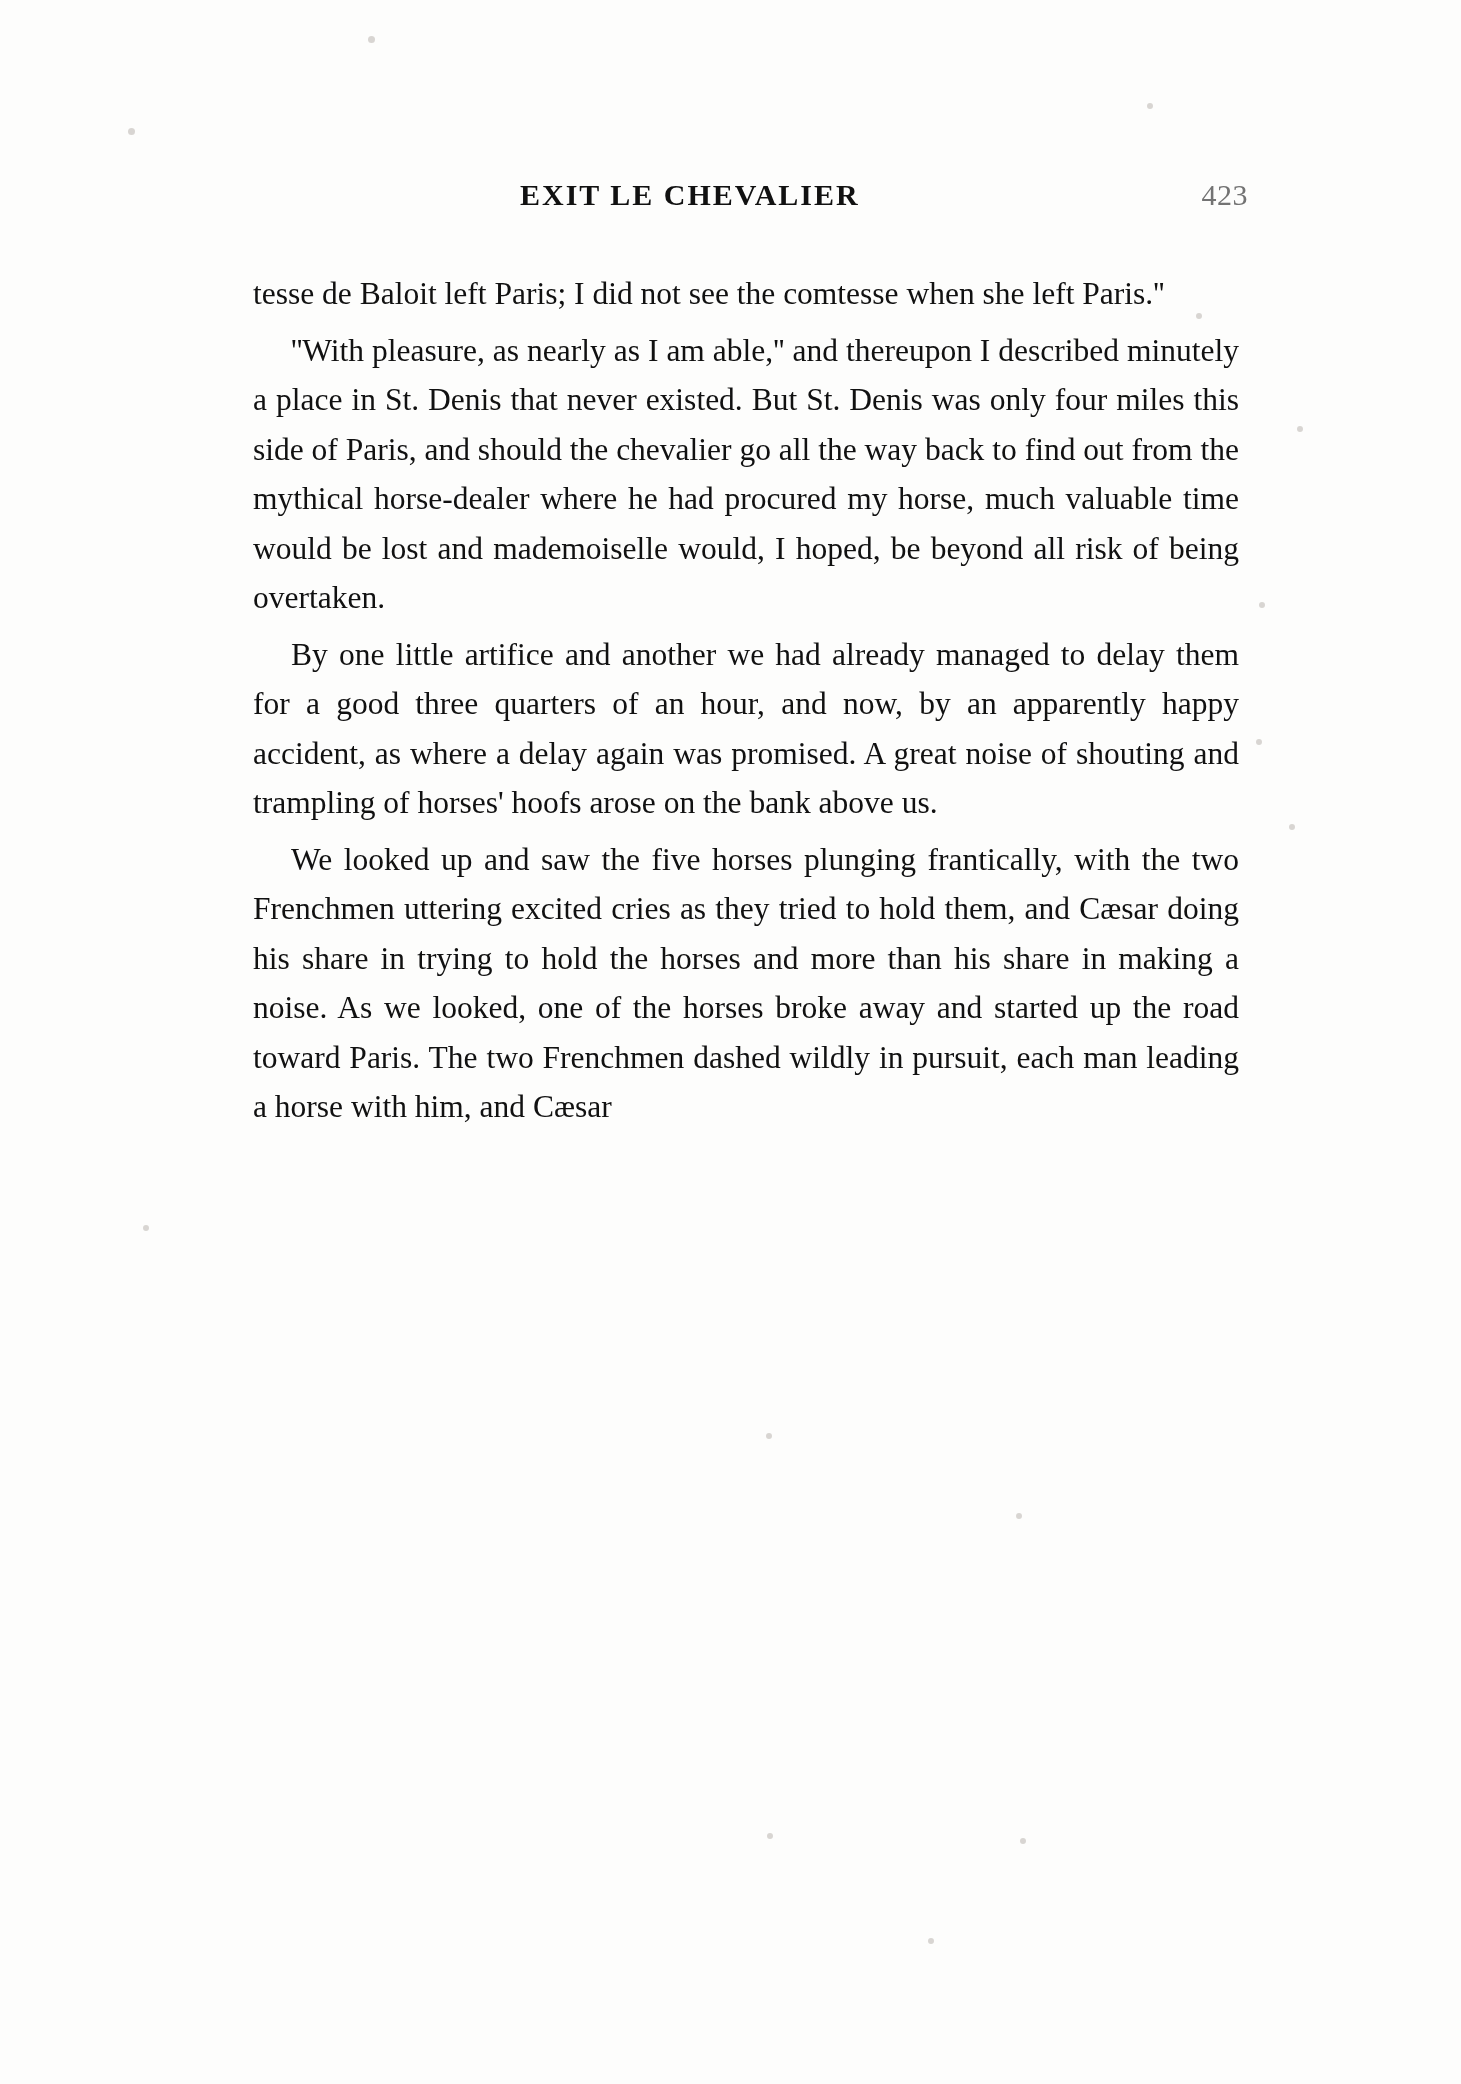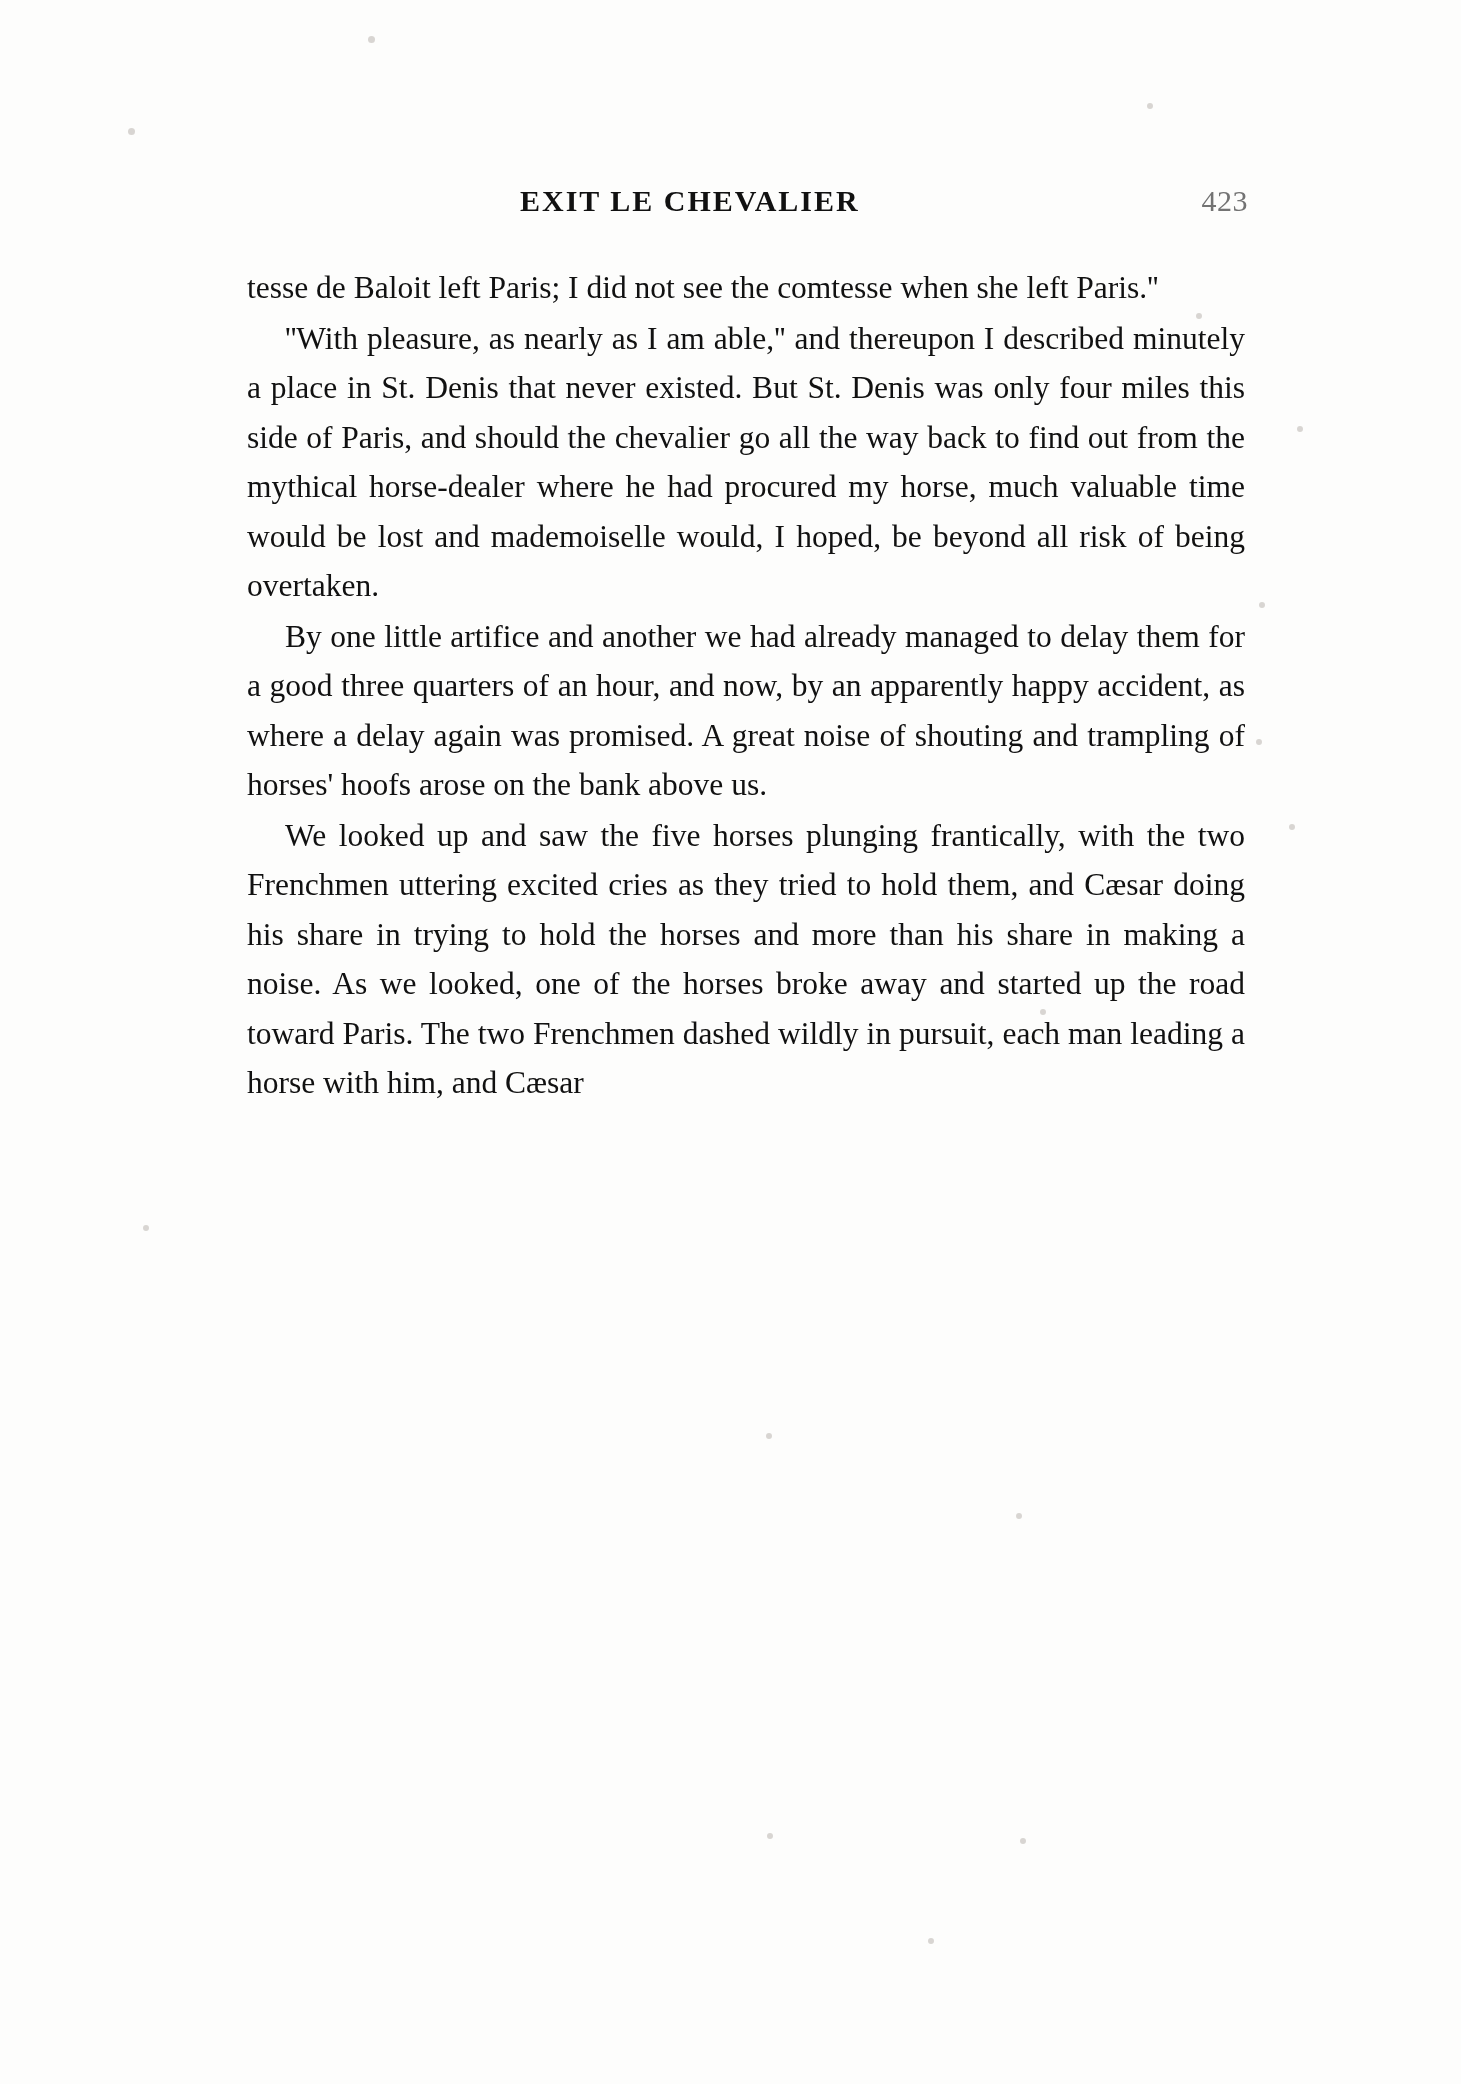--- a/index.html
+++ b/index.html
@@ -23,21 +23,21 @@
     height: 2084px;
     background: #fdfdfc;
   }
   .header {
     position: absolute;
     top: 178px;
     left: 244px;
     width: 1004px;
     height: 40px;
     display: flex;
-    align-items: flex-end;
+    align-items: flex-start;
     justify-content: space-between;
   }
   .running-title {
     font-family: "Liberation Serif", serif;
     font-size: 30px;
     letter-spacing: 2.0px;
     font-weight: 700;
     color: #111111;
     white-space: nowrap;
     padding-left: 276px;
@@ -55,21 +55,21 @@
     left: 246px;
     width: 1000px;
     font-size: 31.5px;
     line-height: 49.5px;
     text-align: justify;
     text-justify: inter-word;
     color: #111111;
     -webkit-font-smoothing: antialiased;
   }
   .body-text p {
-    margin: 1px;
+    margin: 7px;
     text-indent: 0;
   }
   .body-text p.indent {
     text-indent: 38px;
   }
   .body-text p:last-child {
     text-align: justify;
   }
   
   .speckle {

